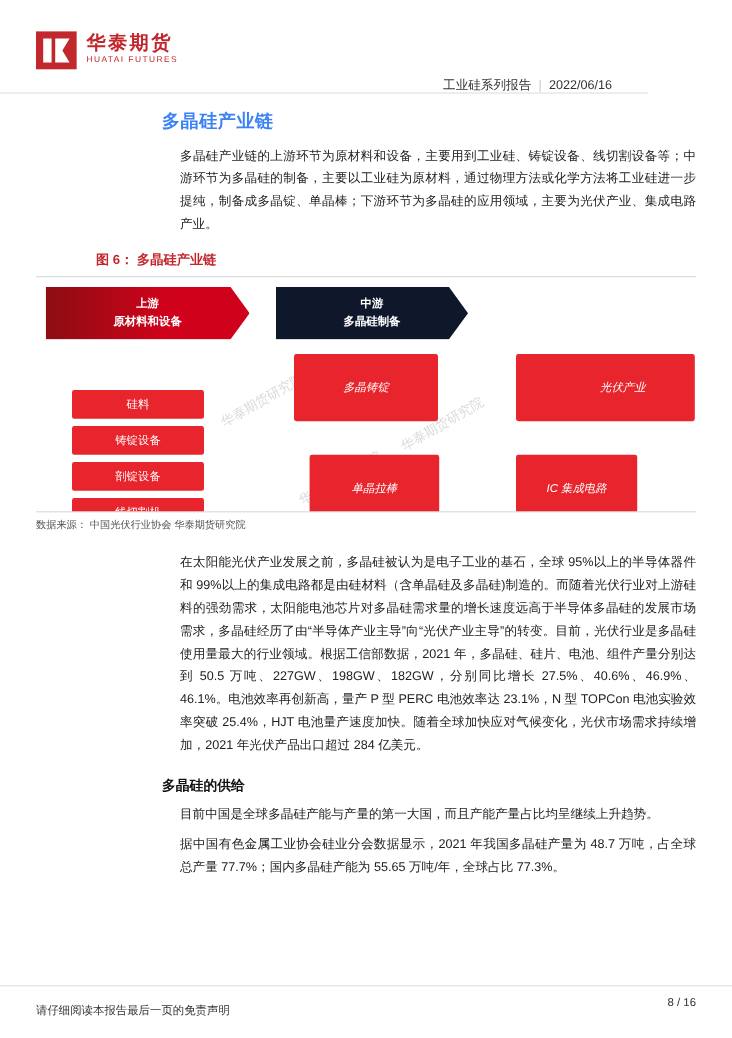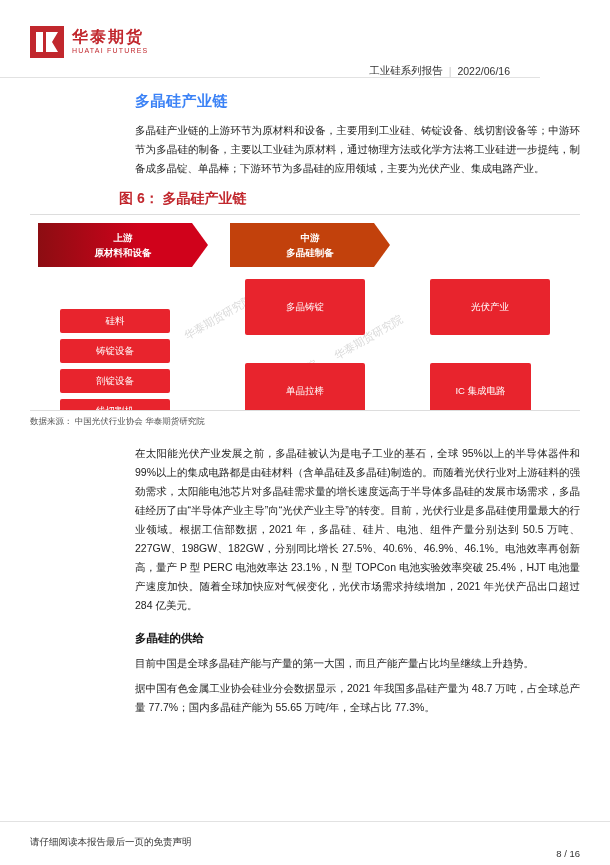--- a/index.html
+++ b/index.html
@@ -87,48 +87,48 @@
     font-weight: bold;
     color: #3b82f6;
     letter-spacing: 0.5px;
     margin: 0 0 10px 0;
   }
   .para {
     font-size: 10.5px;
     line-height: 19px;
     color: #222;
     text-align: justify;
-    margin: 0 0 6px 0;
+    margin: 0 0 6px 15px;
   }
   .text-col {
     margin-left: 135px;
     margin-right: 30px;
   }
 
   
   .fig-caption {
     margin-top: 12px;
-    margin-left: 119px;
-    font-size: 14px;
+    margin-left: 80px;
+    font-size: 11px;
     font-weight: bold;
     color: #c1272d;
   }
   .figure {
     position: relative;
     margin: 6px 30px 0 30px;
     height: 195px;
     background: #fff;
     border-top: 1px solid #ddd;
     border-bottom: 1px solid #ddd;
     overflow: hidden;
   }
   .chev {
     position: absolute;
     height: 44px;
-    background: #c2410c;
+    background: #0f172a;
     color: #fff;
     display: flex;
     flex-direction: column;
     align-items: center;
     justify-content: center;
     font-size: 9.5px;
     font-weight: bold;
     line-height: 15px;
     clip-path: polygon(0 0, calc(100% - 16px) 0, 100% 50%, calc(100% - 16px) 100%, 0 100%);
   }
@@ -146,20 +146,21 @@
     display: flex;
     align-items: center;
     justify-content: center;
     border-radius: 2px;
   }
   .node.small {
     height: 24px;
   }
   .node.big {
     height: 56px;
+    font-style: italic;
   }
   .watermark {
     position: absolute;
     font-size: 11px;
     color: rgba(170,170,170,0.45);
     transform: rotate(-30deg);
     white-space: nowrap;
     pointer-events: none;
   }
   .fig-source {
@@ -189,21 +190,21 @@
   .footer-left {
     position: absolute;
     left: 30px;
     top: 14px;
     font-size: 9.5px;
     color: #333;
   }
   .footer-right {
     position: absolute;
     right: 30px;
-    top: 26px;
+    top: 8px;
     font-size: 9.5px;
     color: #333;
   }
 </style>
 </head>
 <body>
 
 <div class="page">
 
   <div class="header">
@@ -250,23 +251,23 @@
         <span class="l1">中游</span>
         <span class="l2">多晶硅制备</span>
       </div>
 
       <div class="node small" style="left:30px; top:94px; width:110px;">硅料</div>
       <div class="node small" style="left:30px; top:124px; width:110px;">铸锭设备</div>
       <div class="node small" style="left:30px; top:154px; width:110px;">剖锭设备</div>
       <div class="node small" style="left:30px; top:184px; width:110px;">线切割机</div>
 
       <div class="node big" style="left:215px; top:64px; width:120px;">多晶铸锭</div>
-      <div class="node big" style="left:215px; top:148px; width:120px;">单晶拉棒</div>
-
-      <div class="node big" style="left:400px; top:64px; width:120px;">光伏产业</div>
+      <div class="node big" style="left:228px; top:148px; width:108px;">单晶拉棒</div>
+
+      <div class="node big" style="left:400px; top:64px; width:120px;padding-left:29px;">光伏产业</div>
       <div class="node big" style="left:400px; top:148px; width:101px;">IC 集成电路</div>
     </div>
 
     <div class="fig-source">数据来源： 中国光伏行业协会  华泰期货研究院</div>
 
     <div class="text-col" style="margin-top:16px;">
       <p class="para">在太阳能光伏产业发展之前，多晶硅被认为是电子工业的基石，全球 95%以上的半导体器件和 99%以上的集成电路都是由硅材料（含单晶硅及多晶硅)制造的。而随着光伏行业对上游硅料的强劲需求，太阳能电池芯片对多晶硅需求量的增长速度远高于半导体多晶硅的发展市场需求，多晶硅经历了由“半导体产业主导”向“光伏产业主导”的转变。目前，光伏行业是多晶硅使用量最大的行业领域。根据工信部数据，2021 年，多晶硅、硅片、电池、组件产量分别达到 50.5 万吨、227GW、198GW、182GW，分别同比增长 27.5%、40.6%、46.9%、46.1%。电池效率再创新高，量产 P 型 PERC 电池效率达 23.1%，N 型 TOPCon 电池实验效率突破 25.4%，HJT 电池量产速度加快。随着全球加快应对气候变化，光伏市场需求持续增加，2021 年光伏产品出口超过 284 亿美元。</p>
       <h2 class="sub-title">多晶硅的供给</h2>
       <p class="para">目前中国是全球多晶硅产能与产量的第一大国，而且产能产量占比均呈继续上升趋势。</p>
       <p class="para">据中国有色金属工业协会硅业分会数据显示，2021 年我国多晶硅产量为 48.7 万吨，占全球总产量 77.7%；国内多晶硅产能为 55.65 万吨/年，全球占比 77.3%。</p>

